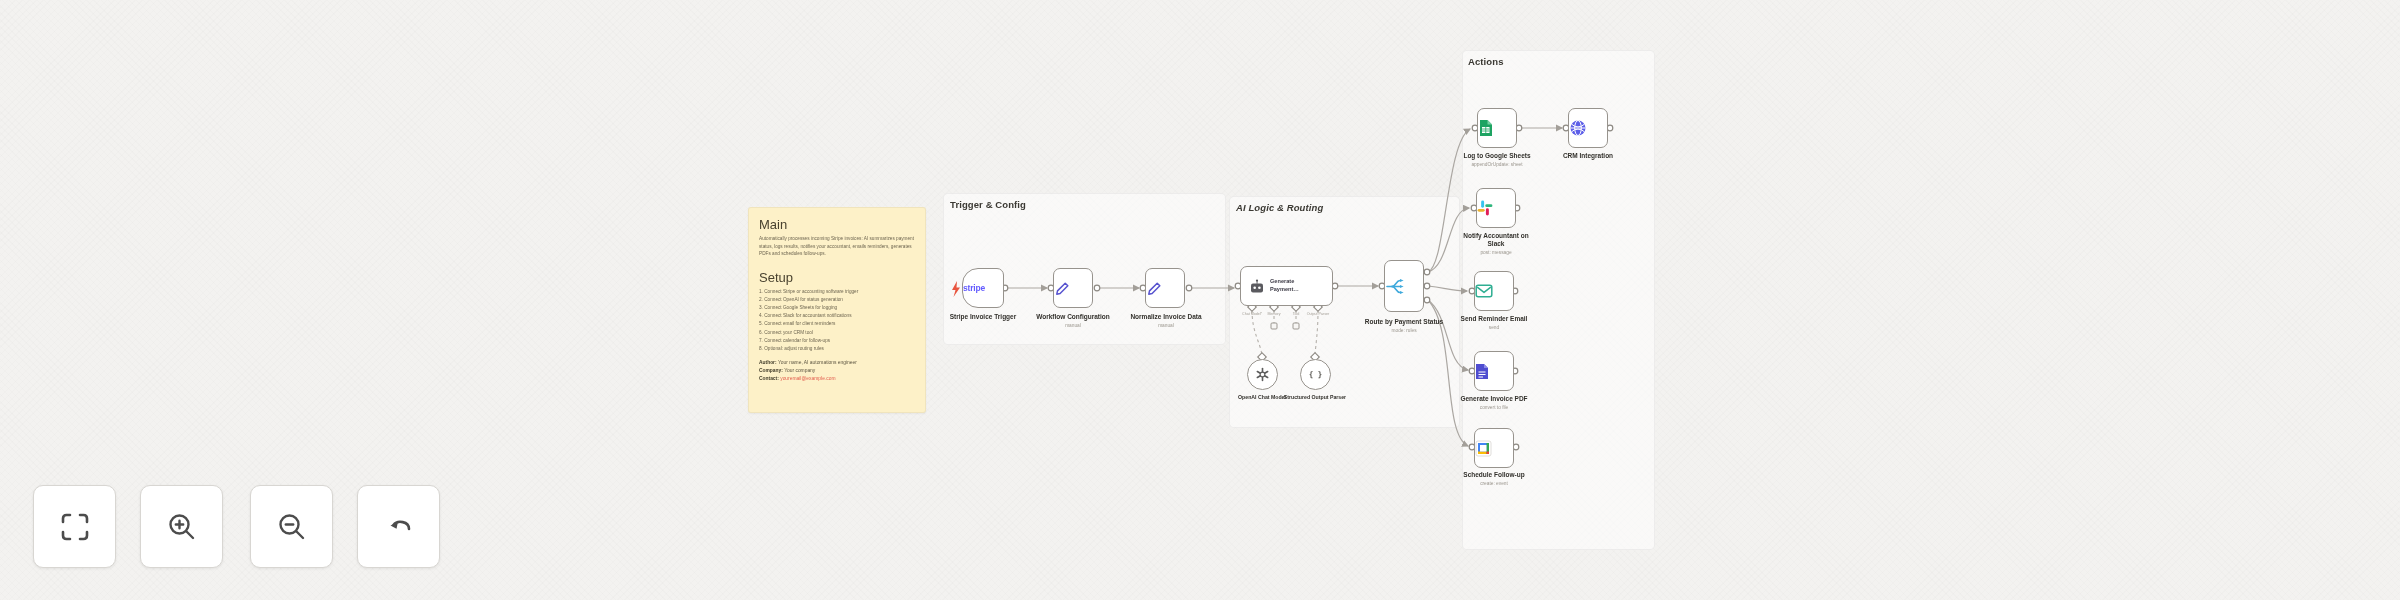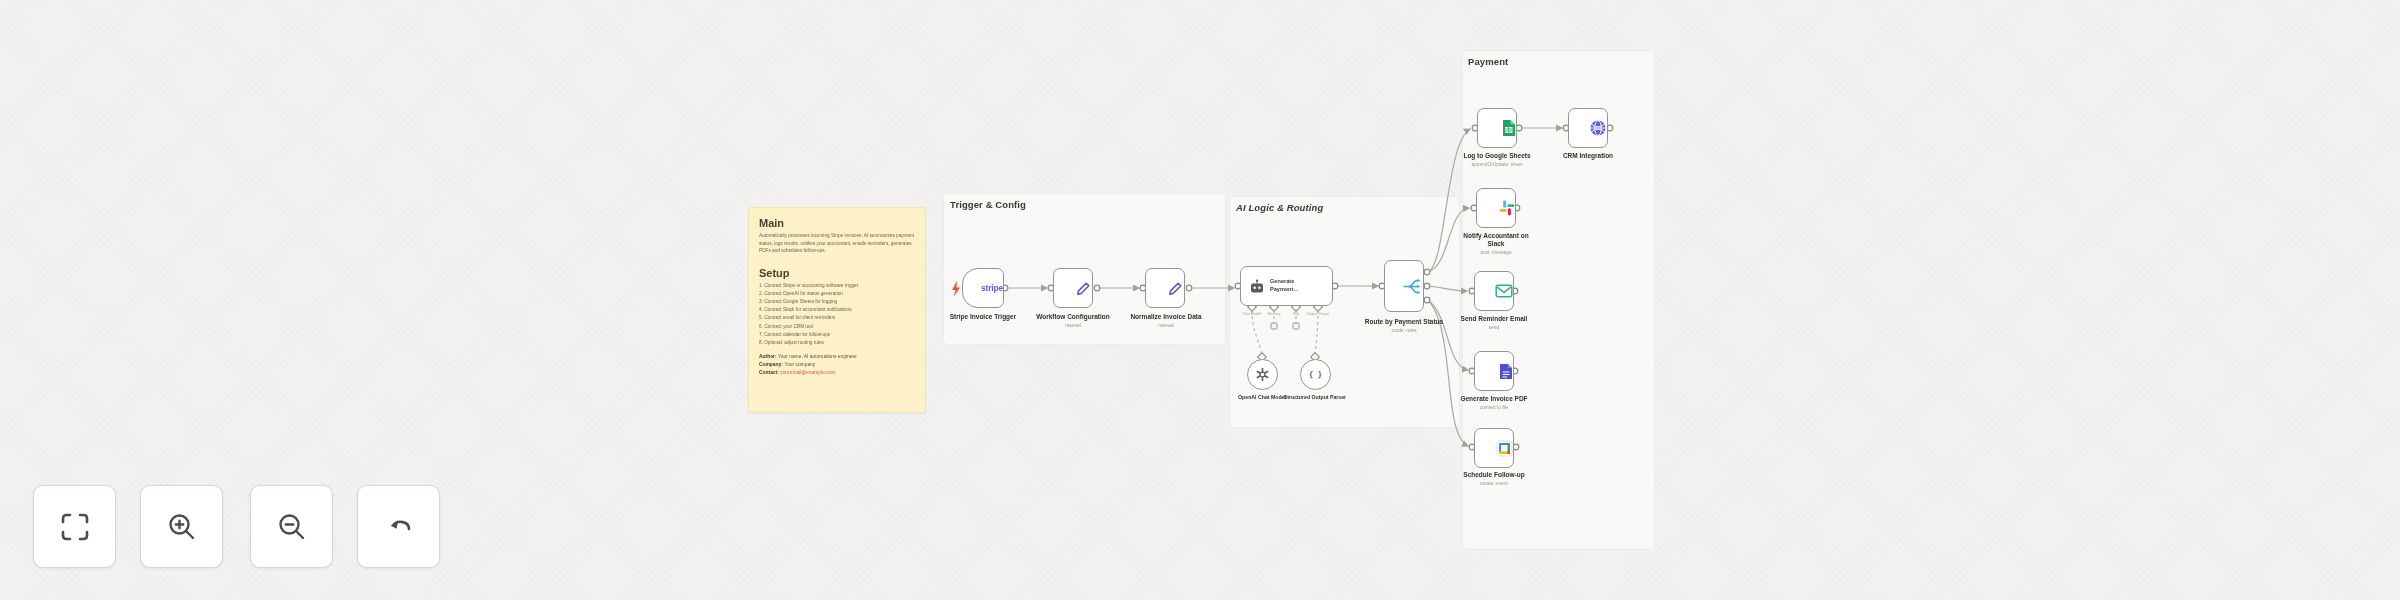--- a/index.html
+++ b/index.html
@@ -21,34 +21,34 @@
   .panel-title {
     position:absolute; font-size:9.5px; font-weight:bold; color:#3b3933; letter-spacing:.1px;
   }
 
   
   .sticky {
     position:absolute; left:748px; top:207px; width:178px; height:206px;
     background:#fdf1c8; border:1px solid rgba(0,0,0,0.05); border-radius:3px;
     padding:9px 10px; box-shadow:0 1px 2px rgba(0,0,0,0.05); overflow:hidden;
   }
-  .sticky .h { font-size:11px; font-weight:bold; color:#49422f; margin-bottom:3px; }
+  .sticky .h { font-size:13px; font-weight:normal; color:#49422f; margin-bottom:3px; }
   .sticky .body { font-size:4.7px; line-height:1.6; color:#6d6550; margin-bottom:7px; }
   .sticky .setup-h { margin-top:12px; margin-bottom:3px; }
   .sticky ul { list-style:none; }
   .sticky li { font-size:4.7px; line-height:1.75; color:#6d6550; }
   .sticky .meta { margin-top:6px; font-size:4.9px; line-height:1.65; color:#5d5642; }
   .sticky .meta b { color:#3f3a28; }
   .sticky .meta .link { color:#e25d4e; }
 
   
   .node {
     position:absolute; width:40px; height:40px; background:#fff;
     border:1.6px solid #97938d; border-radius:7px;
-    display:flex; align-items:center; justify-content:flex-end;
+    display:flex; align-items:center; justify-content:flex-start;
   }
   .node.trigger { width:42px; border-radius:16px 7px 7px 16px; }
   .node.wide { width:93px; justify-content:flex-start; padding-left:8px; gap:5px; }
   .node.tall { height:52px; }
   .circlenode {
     position:absolute; width:31px; height:31px; border-radius:50%;
     background:#fff; border:1.5px solid #97938d;
     display:flex; align-items:center; justify-content:center;
   }
   .nlabel {
@@ -77,21 +77,21 @@
 <body>
 
 <div class="canvas">
 
   <div class="panel" style="left:943px; top:193px; width:283px; height:152px;"></div>
   <div class="panel" style="left:1229px; top:196px; width:231px; height:232px;"></div>
   <div class="panel" style="left:1462px; top:50px; width:193px; height:500px;"></div>
 
   <div class="panel-title" style="left:950px; top:199px;">Trigger &amp; Config</div>
   <div class="panel-title" style="left:1236px; top:202px;font-style:italic;">AI Logic &amp; Routing</div>
-  <div class="panel-title" style="left:1468px; top:56px;">Payment</div>
+  <div class="panel-title" style="left:1468px; top:56px;">Actions</div>
 
   <div class="sticky">
     <div class="h">Main</div>
     <div class="body">Automatically processes incoming Stripe invoices: AI summarizes payment status, logs results, notifies your accountant, emails reminders, generates PDFs and schedules follow-ups.</div>
     <div class="h setup-h">Setup</div>
     <ul>
       <li>1. Connect Stripe or accounting software trigger</li>
       <li>2. Connect OpenAI for status generation</li>
       <li>3. Connect Google Sheets for logging</li>
       <li>4. Connect Slack for accountant notifications</li>

